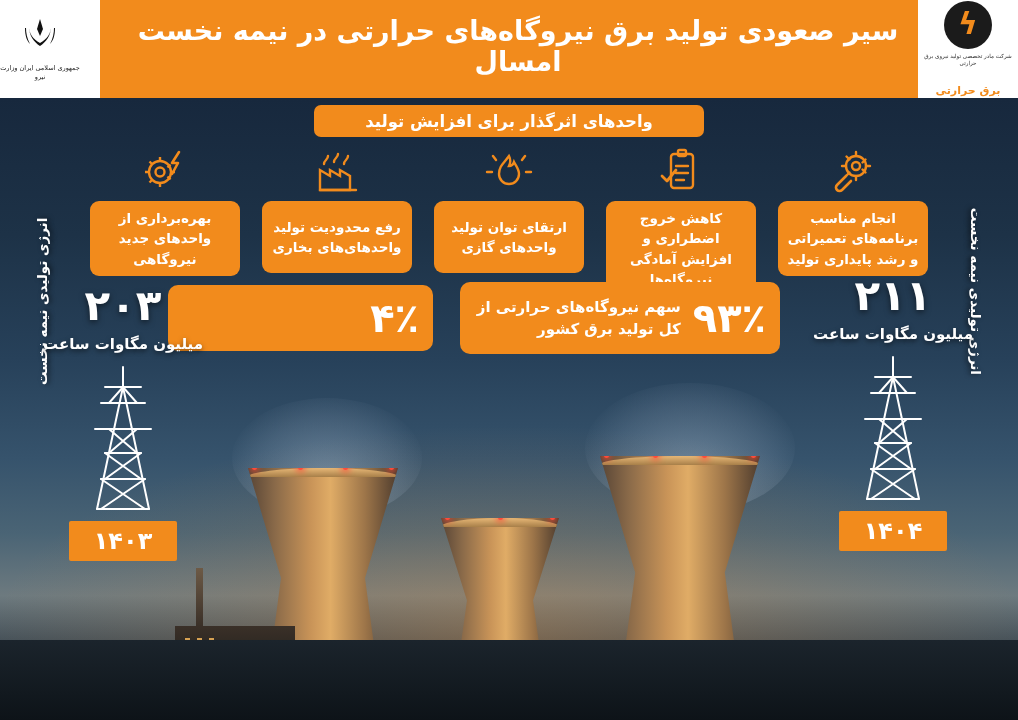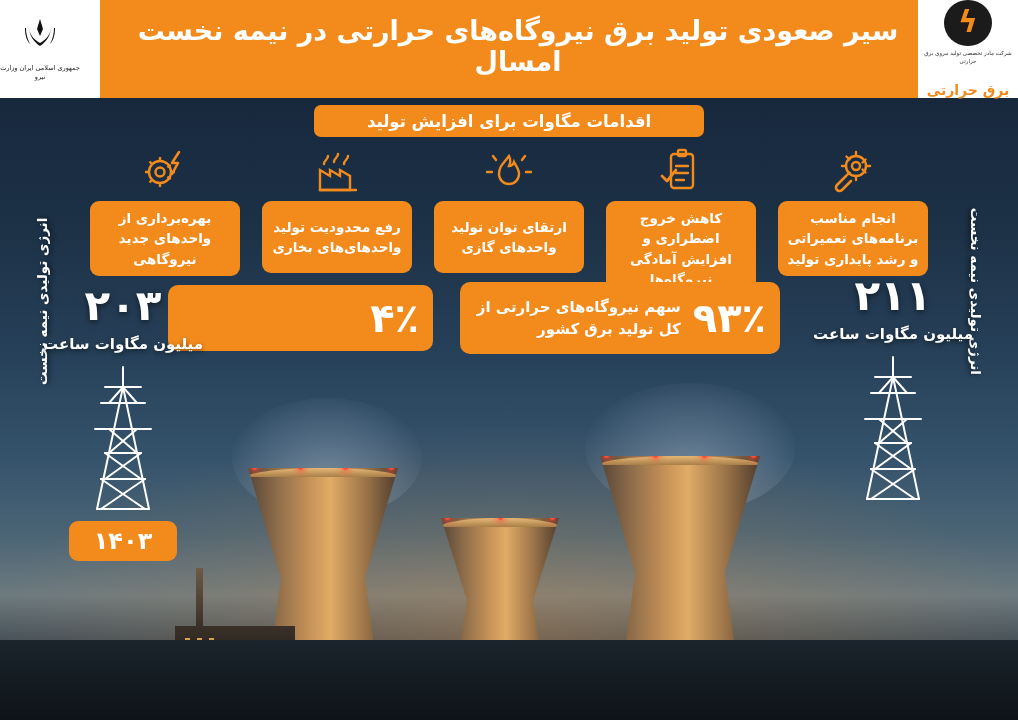--- a/index.html
+++ b/index.html
@@ -72,21 +72,21 @@
   }
   .logo-right-mark .bolt {
     color: #f28b1c; font-size: 30px; font-weight: bold; line-height: 1;
     transform: translateY(-1px);
   }
   .logo-right-sub {
     font-size: 5.6px; color: #333; text-align: center; line-height: 1.3;
     direction: rtl; margin-top: 3px;
   }
   .logo-right-name {
-    font-size: 14px; color: #f28b1c; font-weight: bold; direction: rtl;
+    font-size: 11px; color: #f28b1c; font-weight: bold; direction: rtl;
     margin-top: 16px;
   }
 
   
   .photo {
     position: absolute;
     top: 98px; left: 0; width: 1018px; height: 622px;
     background: linear-gradient(to bottom,
         #17283d 0%,
         #1d3247 22%,
@@ -208,21 +208,21 @@
     font-size: 42px; font-weight: bold; line-height: 1; letter-spacing: 1px;
     text-shadow: 0 2px 6px rgba(0,0,0,.55);
   }
   .yearstat .unit {
     font-size: 15px; font-weight: bold; margin-top: 8px; direction: rtl;
     text-shadow: 0 2px 5px rgba(0,0,0,.55);
   }
   .pylon { margin: 10px auto 0; display: block; }
   .yearstat .yearbox {
     margin: 8px auto 0; width: 108px; height: 40px;
-    background: #f28b1c; border-radius: 9px;
+    background: #f28b1c; border-radius: 2px;
     display: flex; align-items: center; justify-content: center;
     font-size: 24px; font-weight: bold; color: #fff;
   }
   .ystat-1403 { top: 285px; left: 28px; width: 190px; }
   .ystat-1404 { top: 275px; right: 30px; width: 190px; }
 
   .sidelabel {
     position: absolute;
     color: #ffffff; font-size: 13.5px; font-weight: bold; direction: rtl;
     white-space: nowrap;
@@ -302,21 +302,21 @@
       <div class="win" style="left:22px; top:12px;"></div>
       <div class="win" style="left:34px; top:12px;"></div>
       <div class="win" style="left:46px; top:20px;"></div>
       <div class="win" style="left:64px; top:14px;"></div>
       <div class="win" style="left:82px; top:22px;"></div>
     </div>
 
     <div class="ground"></div>
   </div>
 
-  <div class="measures-title">اقدامات مگاوات برای افزایش تولید</div>
+  <div class="measures-title">واحدهای اثرگذار برای افزایش تولید</div>
 
   <div class="measures">
 
     <div class="measure">
       <div class="ic">
         <svg width="54" height="48" viewBox="0 0 54 48">
           <g fill="none" stroke="#f28b1c" stroke-width="2.4">
             <circle cx="22" cy="26" r="11"></circle>
             <circle cx="22" cy="26" r="4.5"></circle>
             <path d="M22 11v4M22 37v4M7 26h4M33 26h4M11.5 15.5l3 3M32.5 33.5l-3-3M11.5 36.5l3-3M32.5 18.5l-3 3"></path>
@@ -412,18 +412,19 @@
     <svg class="pylon" width="88" height="150" viewBox="0 0 88 150">
       <g stroke="#ffffff" stroke-width="2" fill="none" stroke-linecap="round">
         <path d="M44 4 L44 24"></path>
         <path d="M26 24 L62 24 M22 40 L66 40 M16 66 L72 66"></path>
         <path d="M44 24 L18 146 M44 24 L70 146"></path>
         <path d="M30 66 L58 66 M26 90 L62 90 M22 116 L66 116 M18 146 L70 146"></path>
         <path d="M30 66 L58 90 M58 66 L30 90 M26 90 L62 116 M62 90 L26 116 M22 116 L66 146 M66 116 L22 146"></path>
         <path d="M30 40 L44 24 L58 40"></path>
       </g>
     </svg>
+    <div class="yearbox">۱۴۰۴</div>
   </div>
 
   <div class="sidelabel sl-left">انرژی تولیدی نیمه نخست</div>
   <div class="sidelabel sl-right">انرژی تولیدی نیمه نخست</div>
 
 </div>
 
 </body></html>

